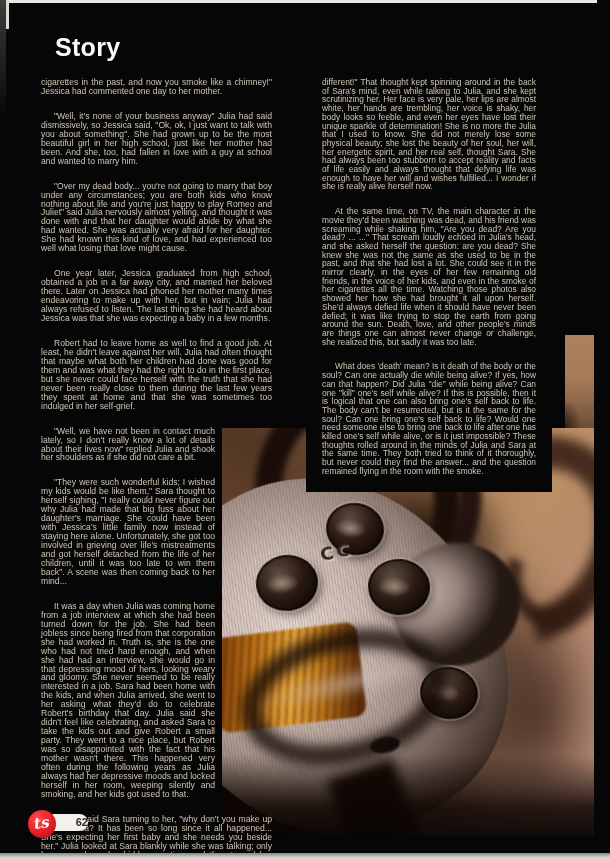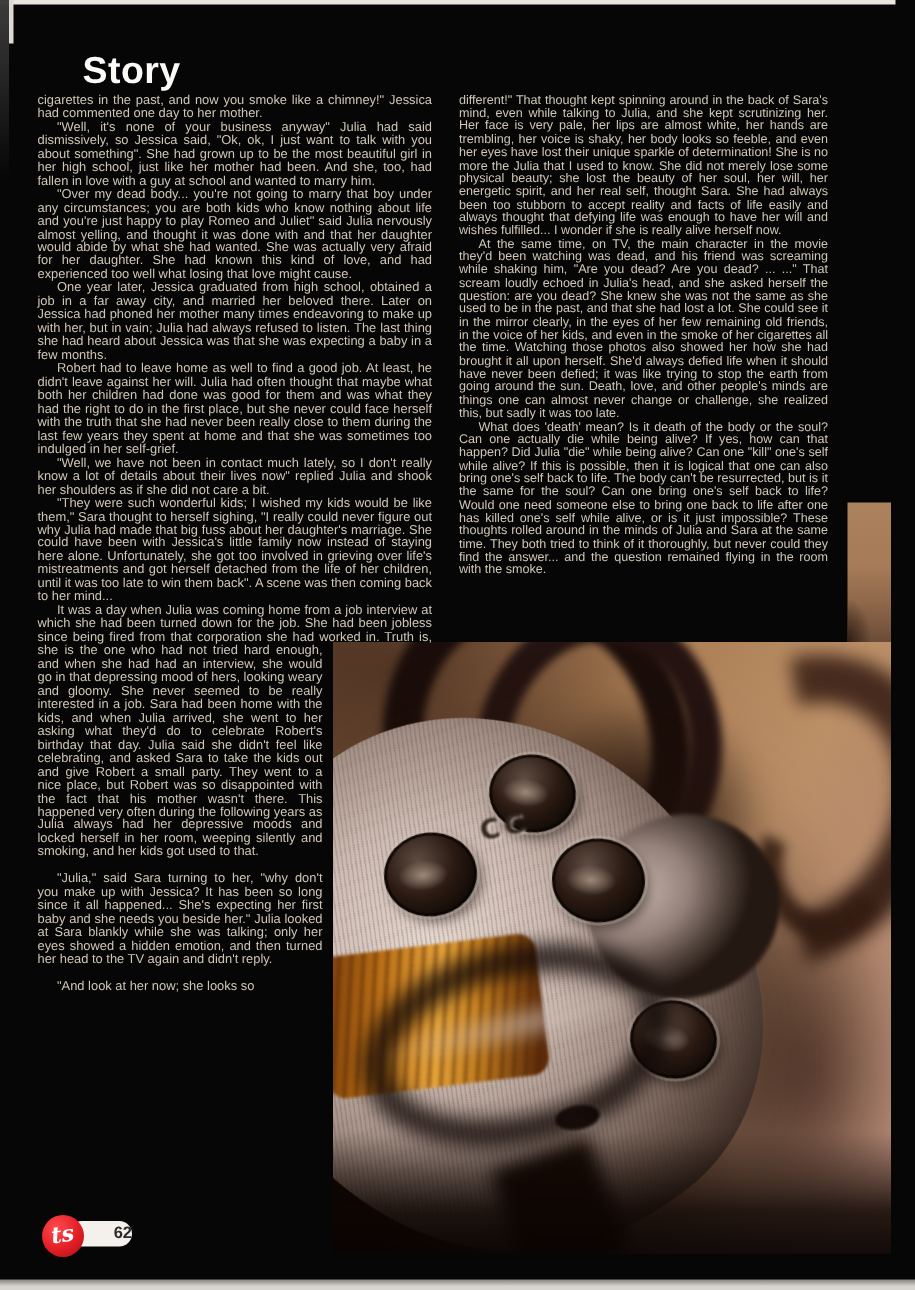--- a/index.html
+++ b/index.html
@@ -13,21 +13,21 @@
   .bottom-rule{position:absolute;left:0;top:853px;width:610px;height:7px;
                background:linear-gradient(#87847f,#d8d5d0 65%);}
   .title{position:absolute;left:55px;top:16px;font-size:25px;font-weight:bold;
          color:#fbfaf7;letter-spacing:.3px;}
   
   .col{position:absolute;color:#cfc6b6;text-align:justify;}
   .col-left{left:25px;top:62px;width:263px;font-size:8.6px;line-height:8.95px;}
   .col-right{left:306px;top:62px;width:246px;font-size:8.4px;line-height:8.7px;background:#060606;}
   .push{float:right;width:0;height:368px;}
   .spacer{float:right;clear:right;width:73px;height:362px;}
-  .para{margin:0;text-indent:13px;}
+  .para{margin:16px;text-indent:13px;}
   .para.noindent{text-indent:0;}
   .para.gap{margin-top:9px;}
   
   .photo-main{position:absolute;left:222px;top:428px;width:372px;height:408px;overflow:hidden;}
   .photo-strip{position:absolute;left:565px;top:335px;width:29px;height:93px;
     background:radial-gradient(80% 45% at 0% 100%,rgba(30,16,10,.78),transparent 70%),
     linear-gradient(180deg,#ab815e 0%,#a67c58 45%,#8f674a 72%,#6b4c38 100%);}
   .montage{position:absolute;left:0;top:-93px;width:372px;height:501px;}
   .montage > div, .montage > span{position:absolute;}
   .ph-bg{left:0;top:0;width:372px;height:501px;background:

